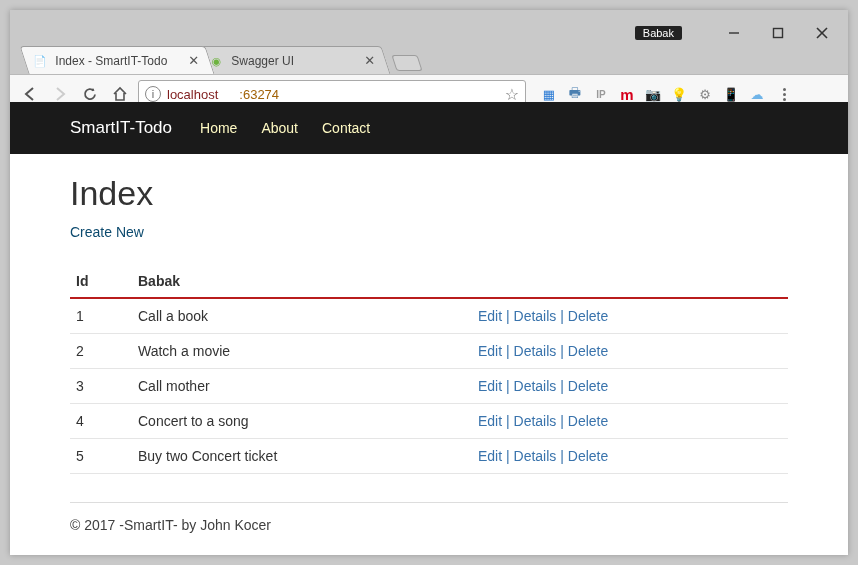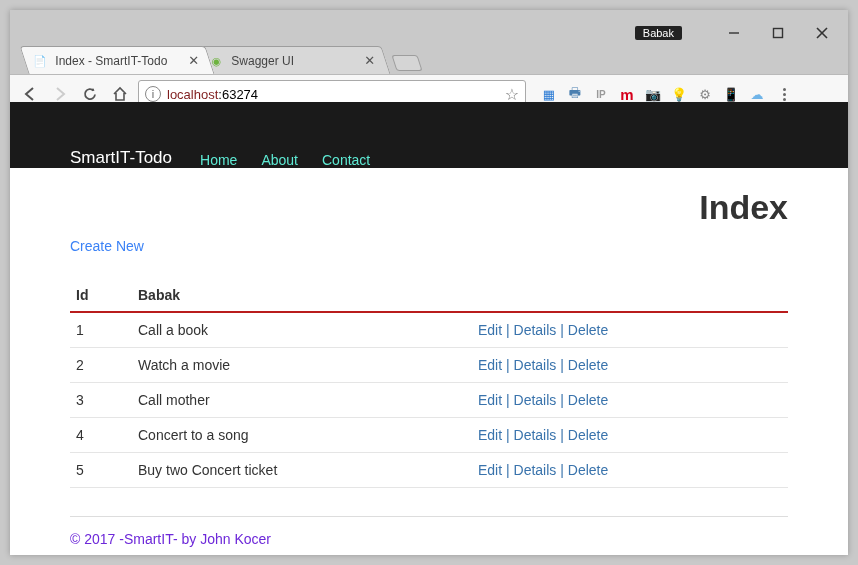--- a/index.html
+++ b/index.html
@@ -110,73 +110,73 @@
     padding: 0 6px;
     font-size: 13px;
     color: #333;
   }
   .omnibox .info {
     width: 16px; height: 16px; border: 1px solid #888; border-radius: 50%;
     display:flex; align-items:center; justify-content:center;
     font-size: 11px; color:#666; margin-right: 6px;
   }
   .omnibox .host { color: #7f1d1d; }
-  .omnibox .port { color: #000000; }
+  .omnibox .port { color: #a16207; padding-left: 21px; }
   .omnibox .spacer { flex: 1; }
   .omnibox .star { color: #777; font-size: 16px; }
   .ext-icons { display: flex; align-items: center; gap: 8px; margin-left: 8px; }
   .ext {
     width: 18px; height: 18px; display:flex; align-items:center; justify-content:center;
     font-size: 13px; color:#888;
   }
   .menu-dots { width: 20px; display:flex; flex-direction: column; align-items:center; gap:2px; }
   .menu-dots span { width:3px; height:3px; background:#666; border-radius:50%; }
   
   .viewport {
     position: absolute;
     left: 0; right: 0;
     top: 92px;
     bottom: 0;
     background: #fff;
   }
   .navbar {
     background: #1a1a1a;
     color: #9d9d9d;
-    height: 66px;
-    display: flex;
-    align-items: flex-end;
+    height: 52px;
+    display: flex;
+    align-items: center;
     padding: 0 60px;
     font-size: 15px;
   }
   .brand { color: #fff; font-size: 17px; margin-right: 28px; }
-  .navlink { color: #5eead4; margin-right: 24px; font-size: 14px; }
+  .navlink { color: #fef9c3; margin-right: 24px; font-size: 14px; }
   .content { padding: 20px 60px; color: #333; }
-  h1.page-title { font-size: 34px; font-weight: 700; color: #333; margin-bottom: 10px; text-align: right; }
-  .create-link { color: #3b82f6; font-size: 14px; }
+  h1.page-title { font-size: 34px; font-weight: 400; color: #333; margin-bottom: 10px; }
+  .create-link { color: #0c4a6e; font-size: 14px; }
   table.grid {
     width: 100%;
     border-collapse: collapse;
     margin-top: 24px;
     font-size: 14px;
   }
   table.grid th {
     text-align: left;
     padding: 8px 6px;
     border-bottom: 2px solid #b91c1c;
     font-weight: 700;
   }
   table.grid td {
     padding: 9px 6px;
     border-top: 1px solid #e5e5e5;
   }
   table.grid tbody tr:last-child td { border-bottom: 1px solid #e5e5e5; }
   .action-link { color: #3973ac; }
   .sep { color: #3973ac; }
   hr.footer-rule { border: none; border-top: 1px solid #ddd; margin-top: 28px; }
-  .footer { padding: 14px 0; font-size: 14px; color: #6d28d9; }
+  .footer { padding: 14px 0; font-size: 14px; color: #404040; }
 </style>
 </head>
 <body>
 
 <div class="window">
 
   <div class="titlebar">
     <div class="user-chip">Babak</div>
     <div class="win-btn">
       <svg width="12" height="12">

